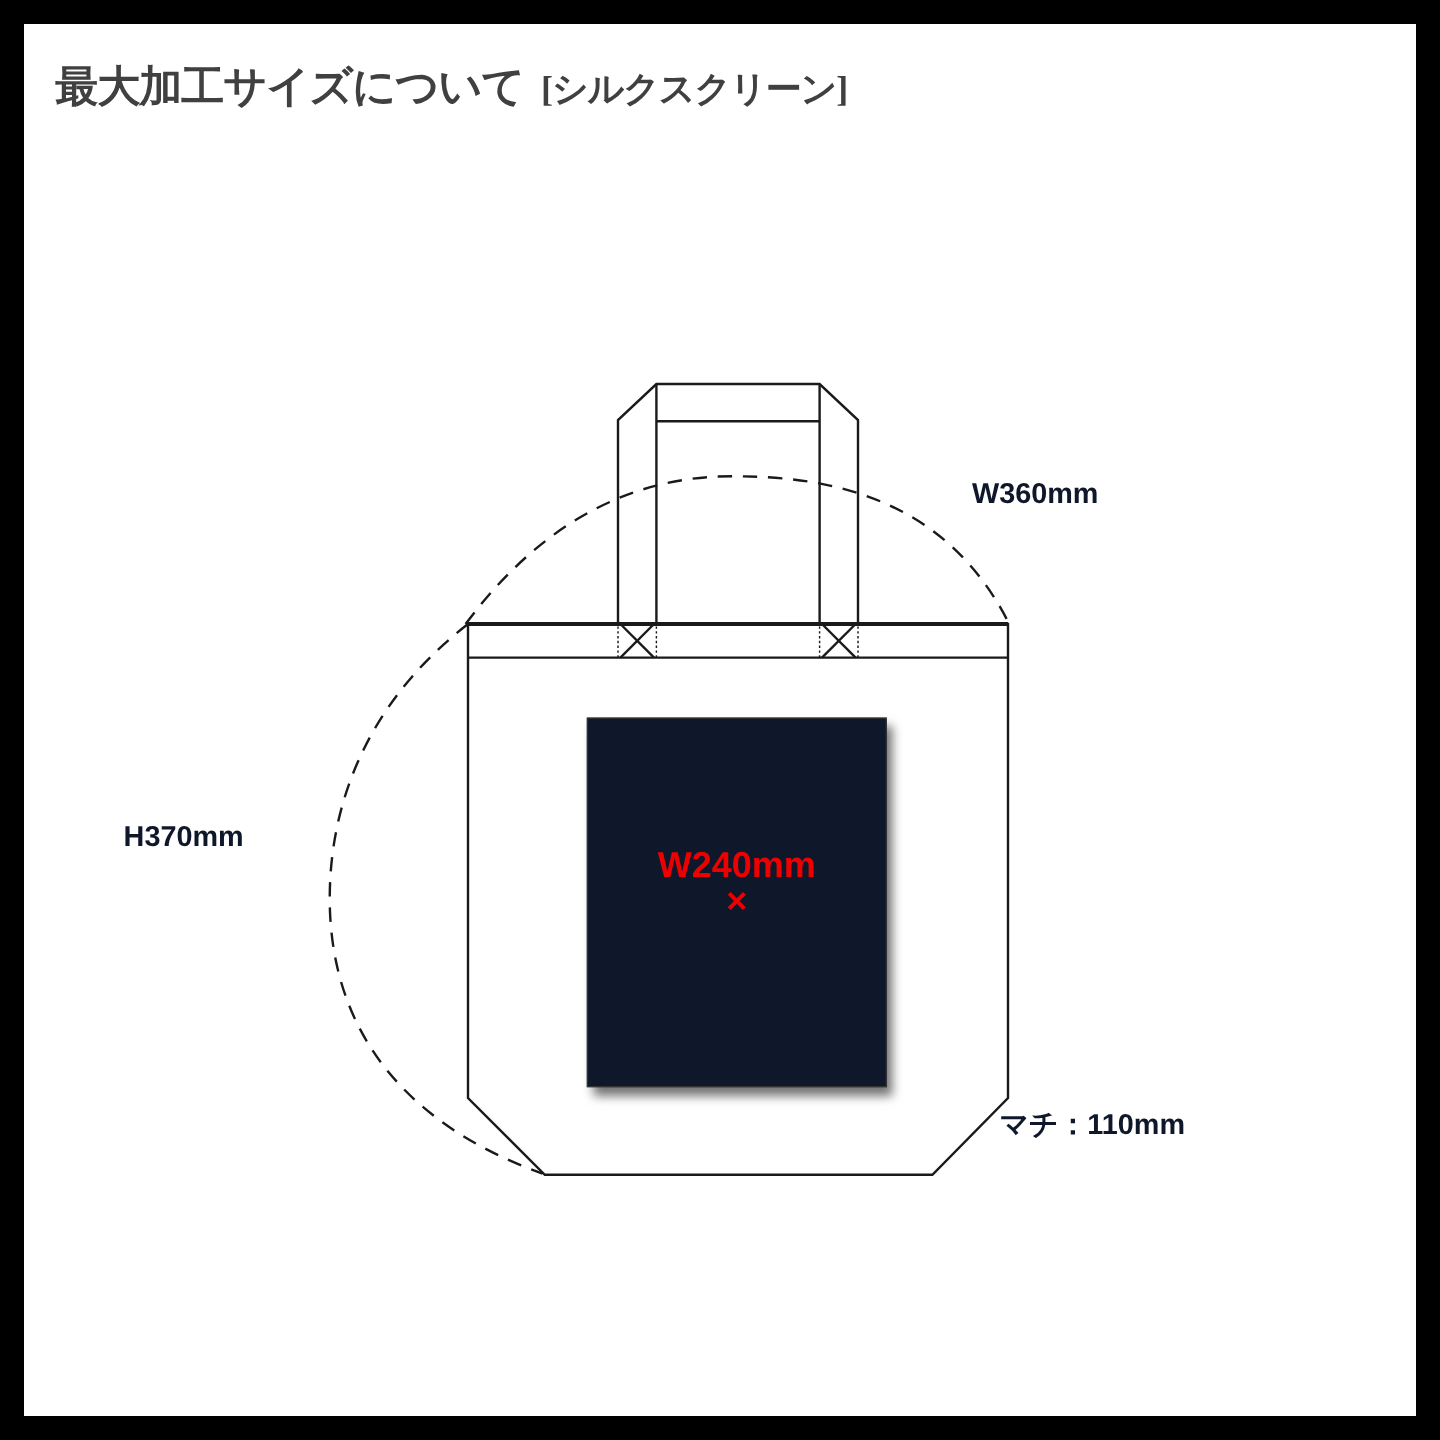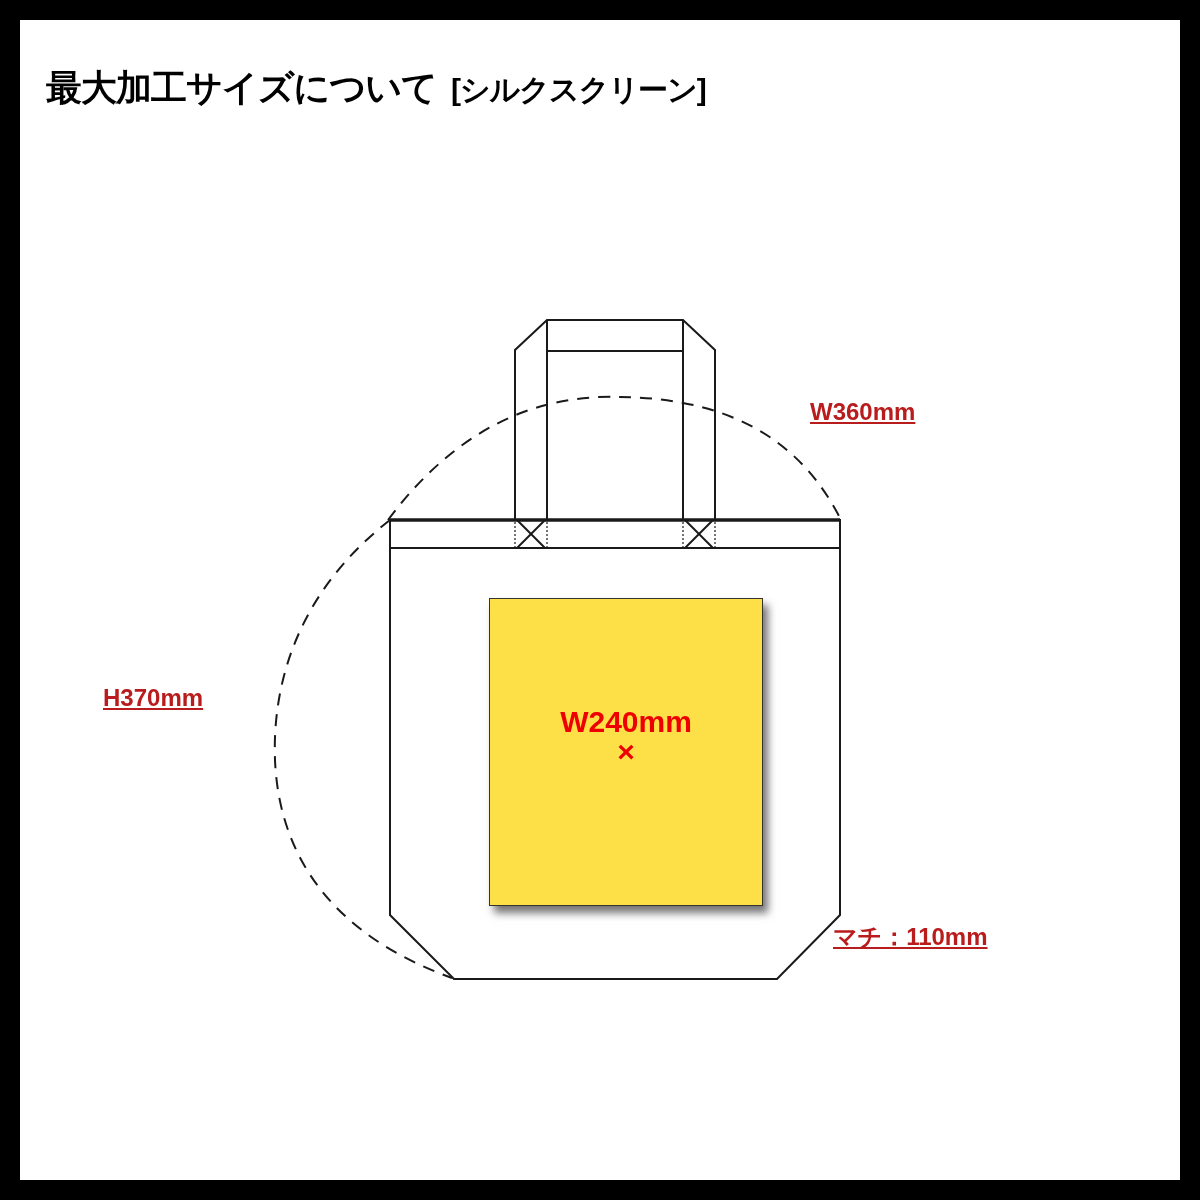--- a/index.html
+++ b/index.html
@@ -1,22 +1,22 @@
 <!DOCTYPE html>
 <html><head>
 <meta charset="utf-8">
 <style>
   html, body { margin: 0; padding: 0; }
   body { width: 1200px; height: 1200px; background: #000; position: relative; overflow: hidden; }
   .canvas { position: absolute; left: 20px; top: 20px; width: 1160px; height: 1160px; background: #fff; }
-  .title { position: absolute; left: 26px; top: 28px; font-family: Liberation Sans, sans-serif; font-weight: bold; color: #000000; font-size: 36px; letter-spacing: -1px; white-space: nowrap; margin-top: 16px; }
+  .title { position: absolute; left: 26px; top: 28px; font-family: Liberation Serif, serif; font-weight: bold; color: #404040; font-size: 36px; letter-spacing: -1px; white-space: nowrap; }
   .title .sub { font-size: 30px; margin-left: 14px; }
   svg.diagram { position: absolute; left: 0; top: 0; }
-  .label { position: absolute; font-family: "Liberation Sans", sans-serif; font-weight: bold; color: #b91c1c; font-size: 24px; white-space: nowrap; text-decoration: underline; }
-  .print-area { position: absolute; left: 469px; top: 578px; width: 248px; height: 306px; background: #fde047; border: 1.5px solid #333; box-shadow: 5px 7px 8px rgba(0,0,0,0.55); padding-left: 24px; }
+  .label { position: absolute; font-family: "Liberation Sans", sans-serif; font-weight: bold; color: #0f172a; font-size: 24px; white-space: nowrap; }
+  .print-area { position: absolute; left: 469px; top: 578px; width: 248px; height: 306px; background: #0f172a; border: 1.5px solid #333; box-shadow: 5px 7px 8px rgba(0,0,0,0.55); }
   .print-text { position: absolute; left: 0; right: 0; top: 108px; text-align: center; font-family: "Liberation Sans", sans-serif; font-weight: bold; color: #ee0000; font-size: 30px; line-height: 30px; }
 </style>
 </head>
 <body>
 
 <div class="canvas">
   <div class="title">
     <span>最大加工サイズについて</span><span class="sub">[シルクスクリーン]</span>
   </div>
 

